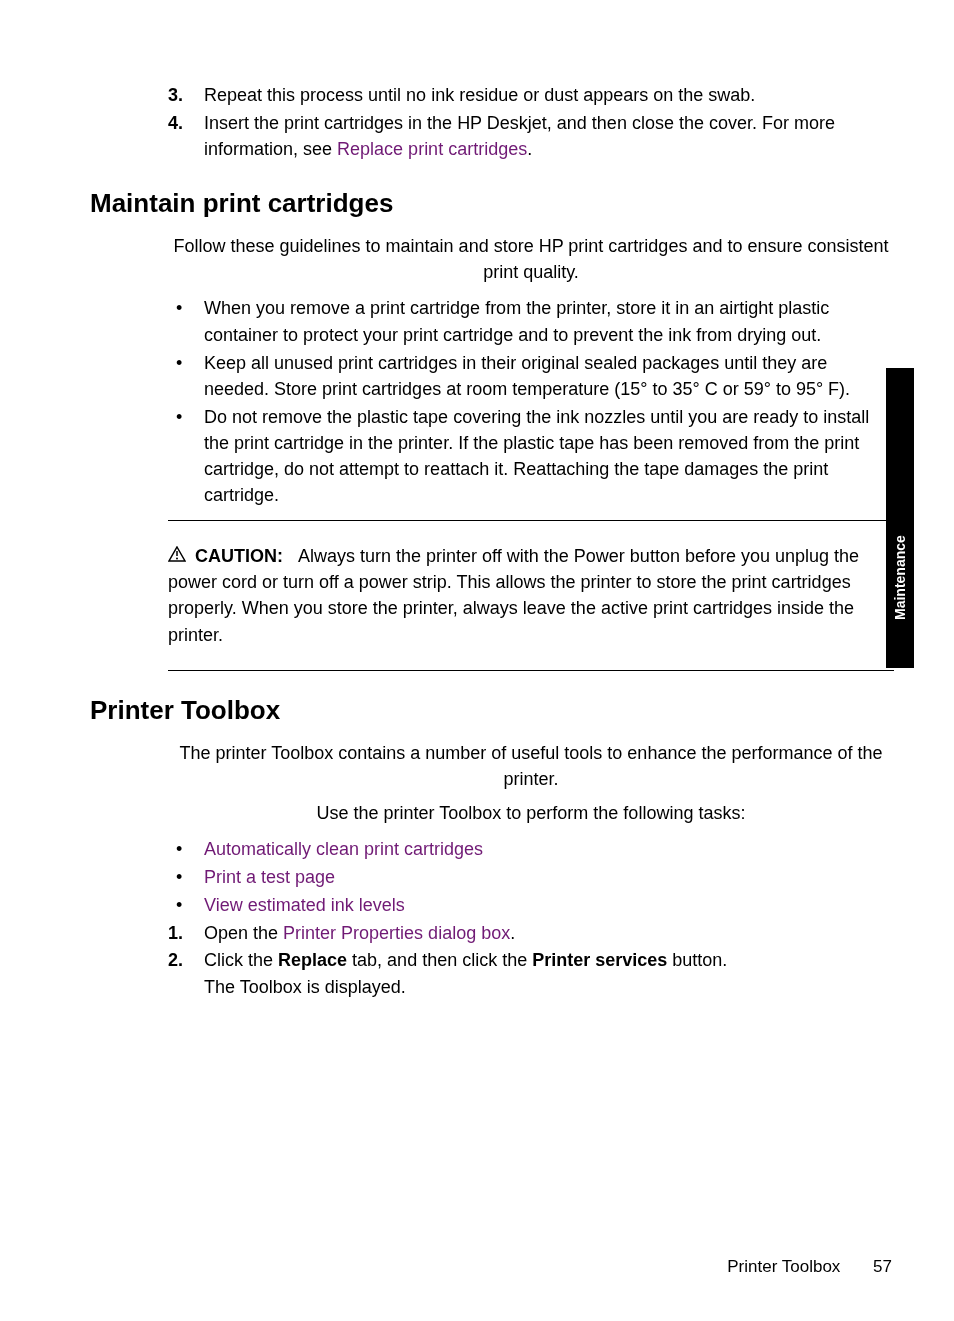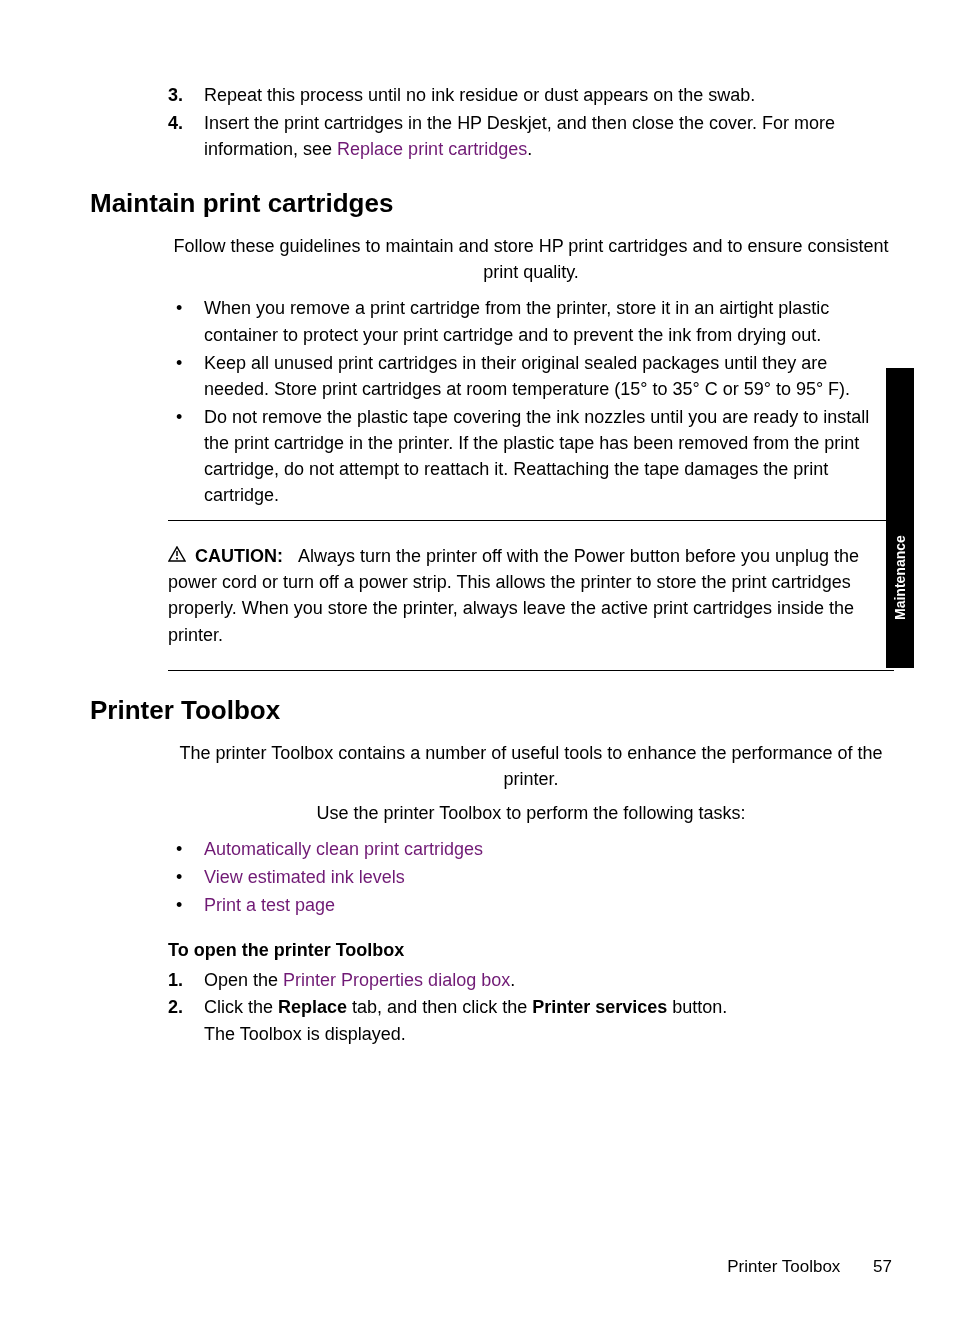--- a/index.html
+++ b/index.html
@@ -185,25 +185,24 @@
 
   <h2 class="section">Printer Toolbox</h2>
 
   <div class="body-block">
     <p>The printer Toolbox contains a number of useful tools to enhance the performance of the printer.</p>
     <p>Use the printer Toolbox to perform the following tasks:</p>
   </div>
 
   <ul class="bullets">
     <li><span class="link">Automatically clean print cartridges</span></li>
+    <li><span class="link">Print a test page</span></li>
     <li><span class="link">View estimated ink levels</span></li>
-    <li><span class="link">Print a test page</span></li>
   </ul>
 
-  <div class="subhead">To open the printer Toolbox</div>
 
   <ol class="ol-sub">
     <li>
       <span class="num">1.</span>
       <span>Open the </span><span class="link">Printer Properties dialog box</span><span>.</span>
     </li>
     <li>
       <span class="num">2.</span>
       <span>Click the </span><span class="bold">Replace</span><span> tab, and then click the </span><span class="bold">Printer services</span><span> button.</span>
       <div>The Toolbox is displayed.</div>

